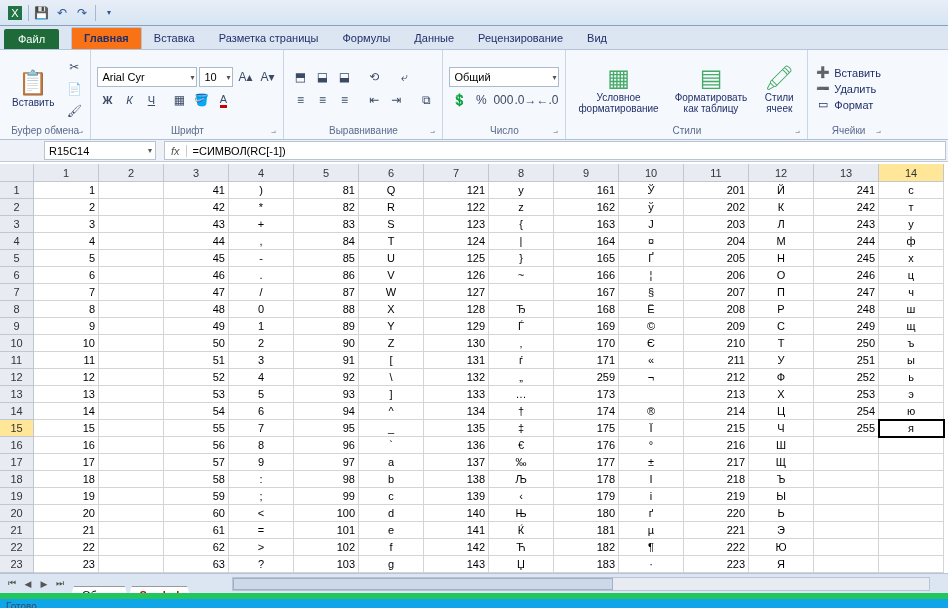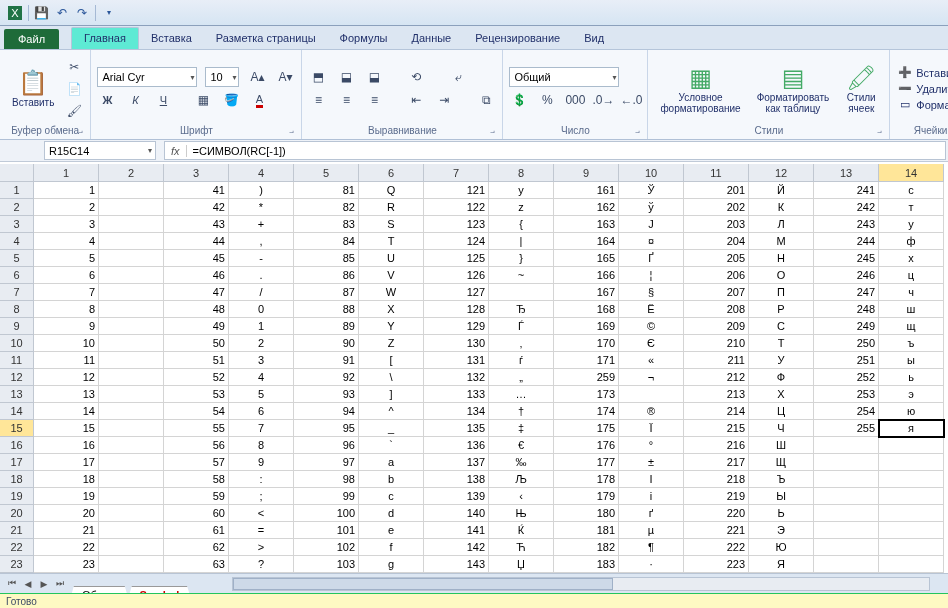--- a/index.html
+++ b/index.html
@@ -9,33 +9,33 @@
 .titlebar { height:26px; background:linear-gradient(#e8eef7,#d6e5f3); display:flex; align-items:center; padding:0 6px; border-bottom:1px solid #8ba0bc; }
 .qat { display:flex; align-items:center; gap:2px; }
 .qat .ic { width:18px; height:18px; display:flex; align-items:center; justify-content:center; color:#2b579a; font-size:12px; cursor:pointer; }
 .qat .sep { width:1px; height:16px; background:#a5b9d4; margin:0 2px; }
 .title { flex:1; text-align:center; color:#3b3b3b; font-size:12px; }
 
 
 .tabs { height:24px; background:#dce6f2; display:flex; align-items:flex-end; padding-left:4px; border-bottom:1px solid #b5c5da; }
 .tab { padding:4px 12px 5px; font-size:11px; color:#21306a; cursor:pointer; }
 .tab.file { background:#1e6b39; color:#fff; border-radius:2px 2px 0 0; margin-right:12px; padding:4px 14px; }
-.tab.active { background:#5eead4; border:1px solid #b5c5da; border-bottom:none; border-radius:2px 2px 0 0; }
+.tab.active { background:#f97316; border:1px solid #b5c5da; border-bottom:none; border-radius:2px 2px 0 0;font-weight:bold; }
 
 
 .ribbon { height:90px; background:#f5f8fc; border-bottom:1px solid #b0c0d6; display:flex; }
 .group { border-right:1px solid #c9d6e8; padding:2px 6px; display:flex; flex-direction:column; }
 .group-body { flex:1; display:flex; align-items:center; gap:4px; }
 .group-label { text-align:center; font-size:10px; color:#5a6b8c; padding-bottom:1px; position:relative; }
 .group-label::after { content:"⌐"; position:absolute; right:2px; bottom:0; font-size:8px; color:#5a6b8c; transform:rotate(180deg); }
 .bigbtn { display:flex; flex-direction:column; align-items:center; justify-content:center; padding:2px 6px; cursor:pointer; min-width:44px; }
 .bigbtn .ic { font-size:24px; color:#4a6; }
 .bigbtn .lbl { font-size:10px; text-align:center; line-height:11px; color:#21306a; }
 .col { display:flex; flex-direction:column; gap:2px; }
-.row { display:flex; gap:8px; align-items:center; }
+.row { display:flex; gap:2px; align-items:center; }
 .smbtn { width:20px; height:20px; display:flex; align-items:center; justify-content:center; font-size:12px; color:#3b4a66; cursor:pointer; border:1px solid transparent; }
 .combo { height:20px; border:1px solid #abc; background:#fff; font-size:11px; padding:0 14px 0 4px; position:relative; display:flex; align-items:center; cursor:pointer; }
 .combo::after { content:"▾"; position:absolute; right:2px; font-size:8px; color:#555; }
 .rside { display:flex; flex-direction:column; gap:2px; padding:4px 2px; }
 .rside .ritem { display:flex; align-items:center; gap:4px; font-size:10px; color:#21306a; cursor:pointer; }
 .rside .ic { width:14px; height:14px; display:inline-flex; align-items:center; justify-content:center; font-size:11px; }
 
 
 .fbar { height:22px; border-bottom:1px solid #c0cad8; display:flex; align-items:stretch; background:#eef2f8; }
 .namebox { width:112px; background:#fff; border:1px solid #b8c4d4; margin:1px 0 1px 44px; display:flex; align-items:center; padding:0 4px; font-size:11px; position:relative; }
@@ -64,21 +64,21 @@
 .sheetbar { position:absolute; bottom:15px; left:0; right:0; height:20px; background:#dce6f2; display:flex; align-items:center; border-top:1px solid #b8c4d4; }
 .sheetnav { display:flex; padding:0 4px; gap:0; }
 .sheetnav .nbtn { width:16px; height:16px; display:flex; align-items:center; justify-content:center; font-size:9px; color:#555; cursor:pointer; }
 .sheettab { padding:2px 12px; font-size:11px; background:#fff; border:1px solid #999; border-bottom:none; clip-path:polygon(8% 0,92% 0,100% 100%,0 100%); margin-left:-3px; cursor:pointer;margin-top:22px; }
 .sheettab.act { background:#fff; font-weight:normal; }
 .sheettab.red { color:#c00; font-weight:bold; }
 .hscroll { flex:1; height:14px; background:#e8ecf2; border:1px solid #b8c4d4; margin:2px 18px 2px 40px; position:relative; }
 .hscroll .thumb { position:absolute; left:0; top:0; bottom:0; width:380px; background:#cdd9e8; border:1px solid #9fb0c7; }
 
 
-.status { position:absolute; bottom:0; left:0; right:0; height:15px; background:#fef9c3; border-top:1px solid #22c55e; font-size:10px; color:#3b4a66; padding:0 6px; line-height:15px; }
+.status { position:absolute; bottom:0; left:0; right:0; height:15px; background:#0ea5e9; border-top:6px solid #22c55e; font-size:10px; color:#3b4a66; padding:0 6px; line-height:15px; }
 
 svg { display:block; }
 </style>
 </head>
 <body>
 
 <div class="titlebar">
   <div class="qat">
     <span class="ic">
         <svg width="14" height="14">

